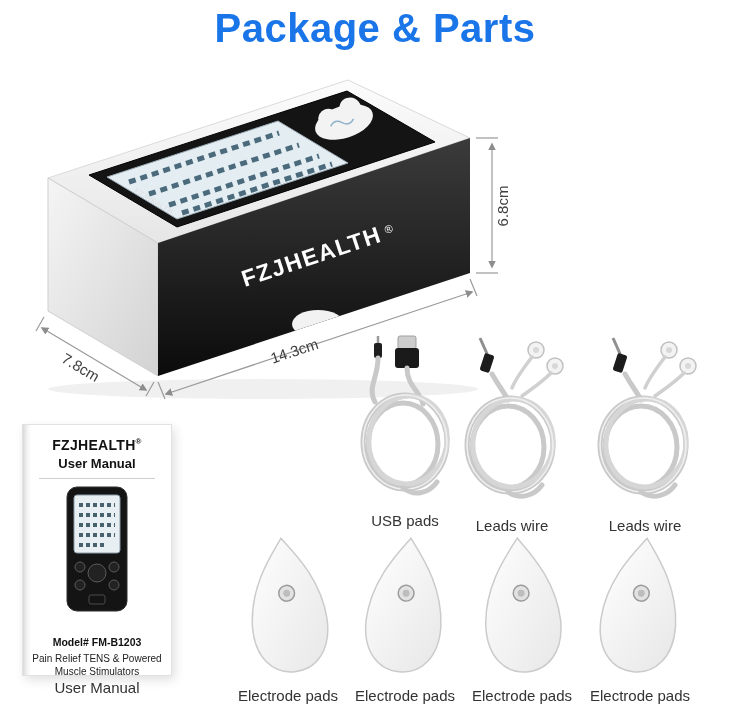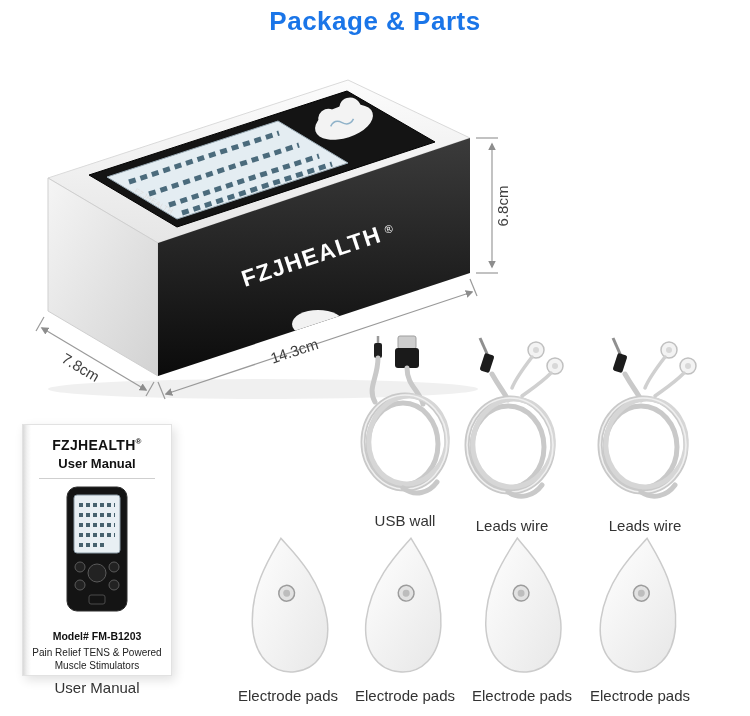--- a/index.html
+++ b/index.html
@@ -1,20 +1,20 @@
 <!DOCTYPE html>
 <html><head>
 <meta charset="utf-8">
 <style>
   * { margin:0; padding:0; box-sizing:border-box; }
   html,body { background:#ffffff; }
   .page { position:relative; width:750px; height:716px; background:#fff; overflow:hidden;
           font-family:"Liberation Sans","DejaVu Sans",sans-serif; }
   .page-title { position:absolute; top:6px; left:0; width:100%; text-align:center;
-                font-size:26px; font-weight:700; color:#1a75e8; letter-spacing:.5px; }
+                font-size:40px; font-weight:700; color:#1a75e8; letter-spacing:.5px; }
   .part { position:absolute; text-align:center; }
   .part-label { font-size:15px; color:#333; margin-top:3px; white-space:nowrap; }
   .box-figure { position:absolute; left:18px; top:58px; }
   .wire  { fill:none; stroke:#c9c9c9; stroke-width:5; stroke-linecap:round; }
   .wire2 { fill:none; stroke:#d6d6d6; stroke-width:5; stroke-linecap:round; }
   .wire3 { fill:none; stroke:#d0d0d0; stroke-width:3.5; stroke-linecap:round; }
   .wireHi{ fill:none; stroke:#efefef; stroke-width:1.6; stroke-linecap:round; }
   .lcdrow{ fill:none; stroke:#4b6b7c; stroke-width:5; stroke-dasharray:7 5; }
   .dim line { stroke:#9a9a9a; stroke-width:1.2; }
   .dimlabel { font-size:15px; fill:#3f3f3f; }
@@ -22,21 +22,21 @@
   .brandReg { font-size:11px; fill:#ffffff; }
   .boxTopBrand { font-size:7px; fill:#dddddd; letter-spacing:.5px; }
   .manual-card { width:150px; height:252px; margin:0 auto; background:#fff;
                  border:1px solid #e2e2e2; box-shadow:3px 4px 10px rgba(0,0,0,.12);
                  padding-top:12px; position:relative;
                  background-image:linear-gradient(90deg,#d9d9d9 0,#f2f2f2 4px,#ffffff 8px); }
   .manual-brand { font-size:14px; font-weight:700; color:#111; letter-spacing:.3px; }
   .manual-brand sup { font-size:8px; }
   .manual-heading { font-size:13px; font-weight:700; color:#111; margin-top:3px; }
   .manual-rule { width:78%; height:1px; background:#cfcfcf; margin:7px auto 6px; }
-  .manual-model { font-size:10.5px; font-weight:700; color:#111; margin-top:11px; }
+  .manual-model { font-size:10.5px; font-weight:700; color:#111; margin-top:17px; }
   .manual-tagline { font-size:10px; color:#222; margin-top:4px; padding:0 8px; line-height:1.3; }
 </style>
 </head>
 <body>
 
 <div class="page">
 
   <svg width="0" height="0" style="position:absolute" aria-hidden="true">
     <defs>
       <linearGradient id="gTop" x1="0" y1="0" x2="0" y2="1">
@@ -122,21 +122,21 @@
       <rect x="53" y="6" width="18" height="13" rx="2" fill="#cdcdcd" stroke="#9f9f9f"></rect>
       <rect x="50" y="18" width="24" height="20" rx="3" fill="#1a1a1a"></rect>
       <path d="M33,28 C33,48 22,58 30,72" class="wire"></path>
       <path d="M62,38 C62,55 74,60 78,74" class="wire"></path>
       <ellipse cx="60" cy="112" rx="42" ry="47" class="wire"></ellipse>
       <ellipse cx="58" cy="114" rx="35" ry="41" class="wire"></ellipse>
       <ellipse cx="63" cy="110" rx="39" ry="44" class="wire2" transform="rotate(10 63 110)"></ellipse>
       <ellipse cx="60" cy="112" rx="42" ry="47" class="wireHi"></ellipse>
       <path d="M58,158 C70,167 84,163 92,152" class="wire"></path>
     </svg>
-    <div class="part-label">USB wall</div>
+    <div class="part-label">USB pads</div>
   </div>
 
   <div class="part" style="left:451px; top:330px; width:122px;">
     <svg viewBox="0 0 120 180" width="120" height="180">
       <line x1="28" y1="8" x2="36" y2="26" stroke="#8f8f8f" stroke-width="3"></line>
       <rect x="30" y="24" width="10" height="18" rx="2" fill="#1c1c1c" transform="rotate(18 35 33)"></rect>
       <path d="M40,44 C48,58 52,62 56,70" class="wire"></path>
       <circle cx="84" cy="20" r="8" fill="#f3f3f3" stroke="#c0c0c0" stroke-width="1.5"></circle>
       <circle cx="84" cy="20" r="3" fill="#d8d8d8"></circle>
       <circle cx="103" cy="36" r="8" fill="#f3f3f3" stroke="#c0c0c0" stroke-width="1.5"></circle>

